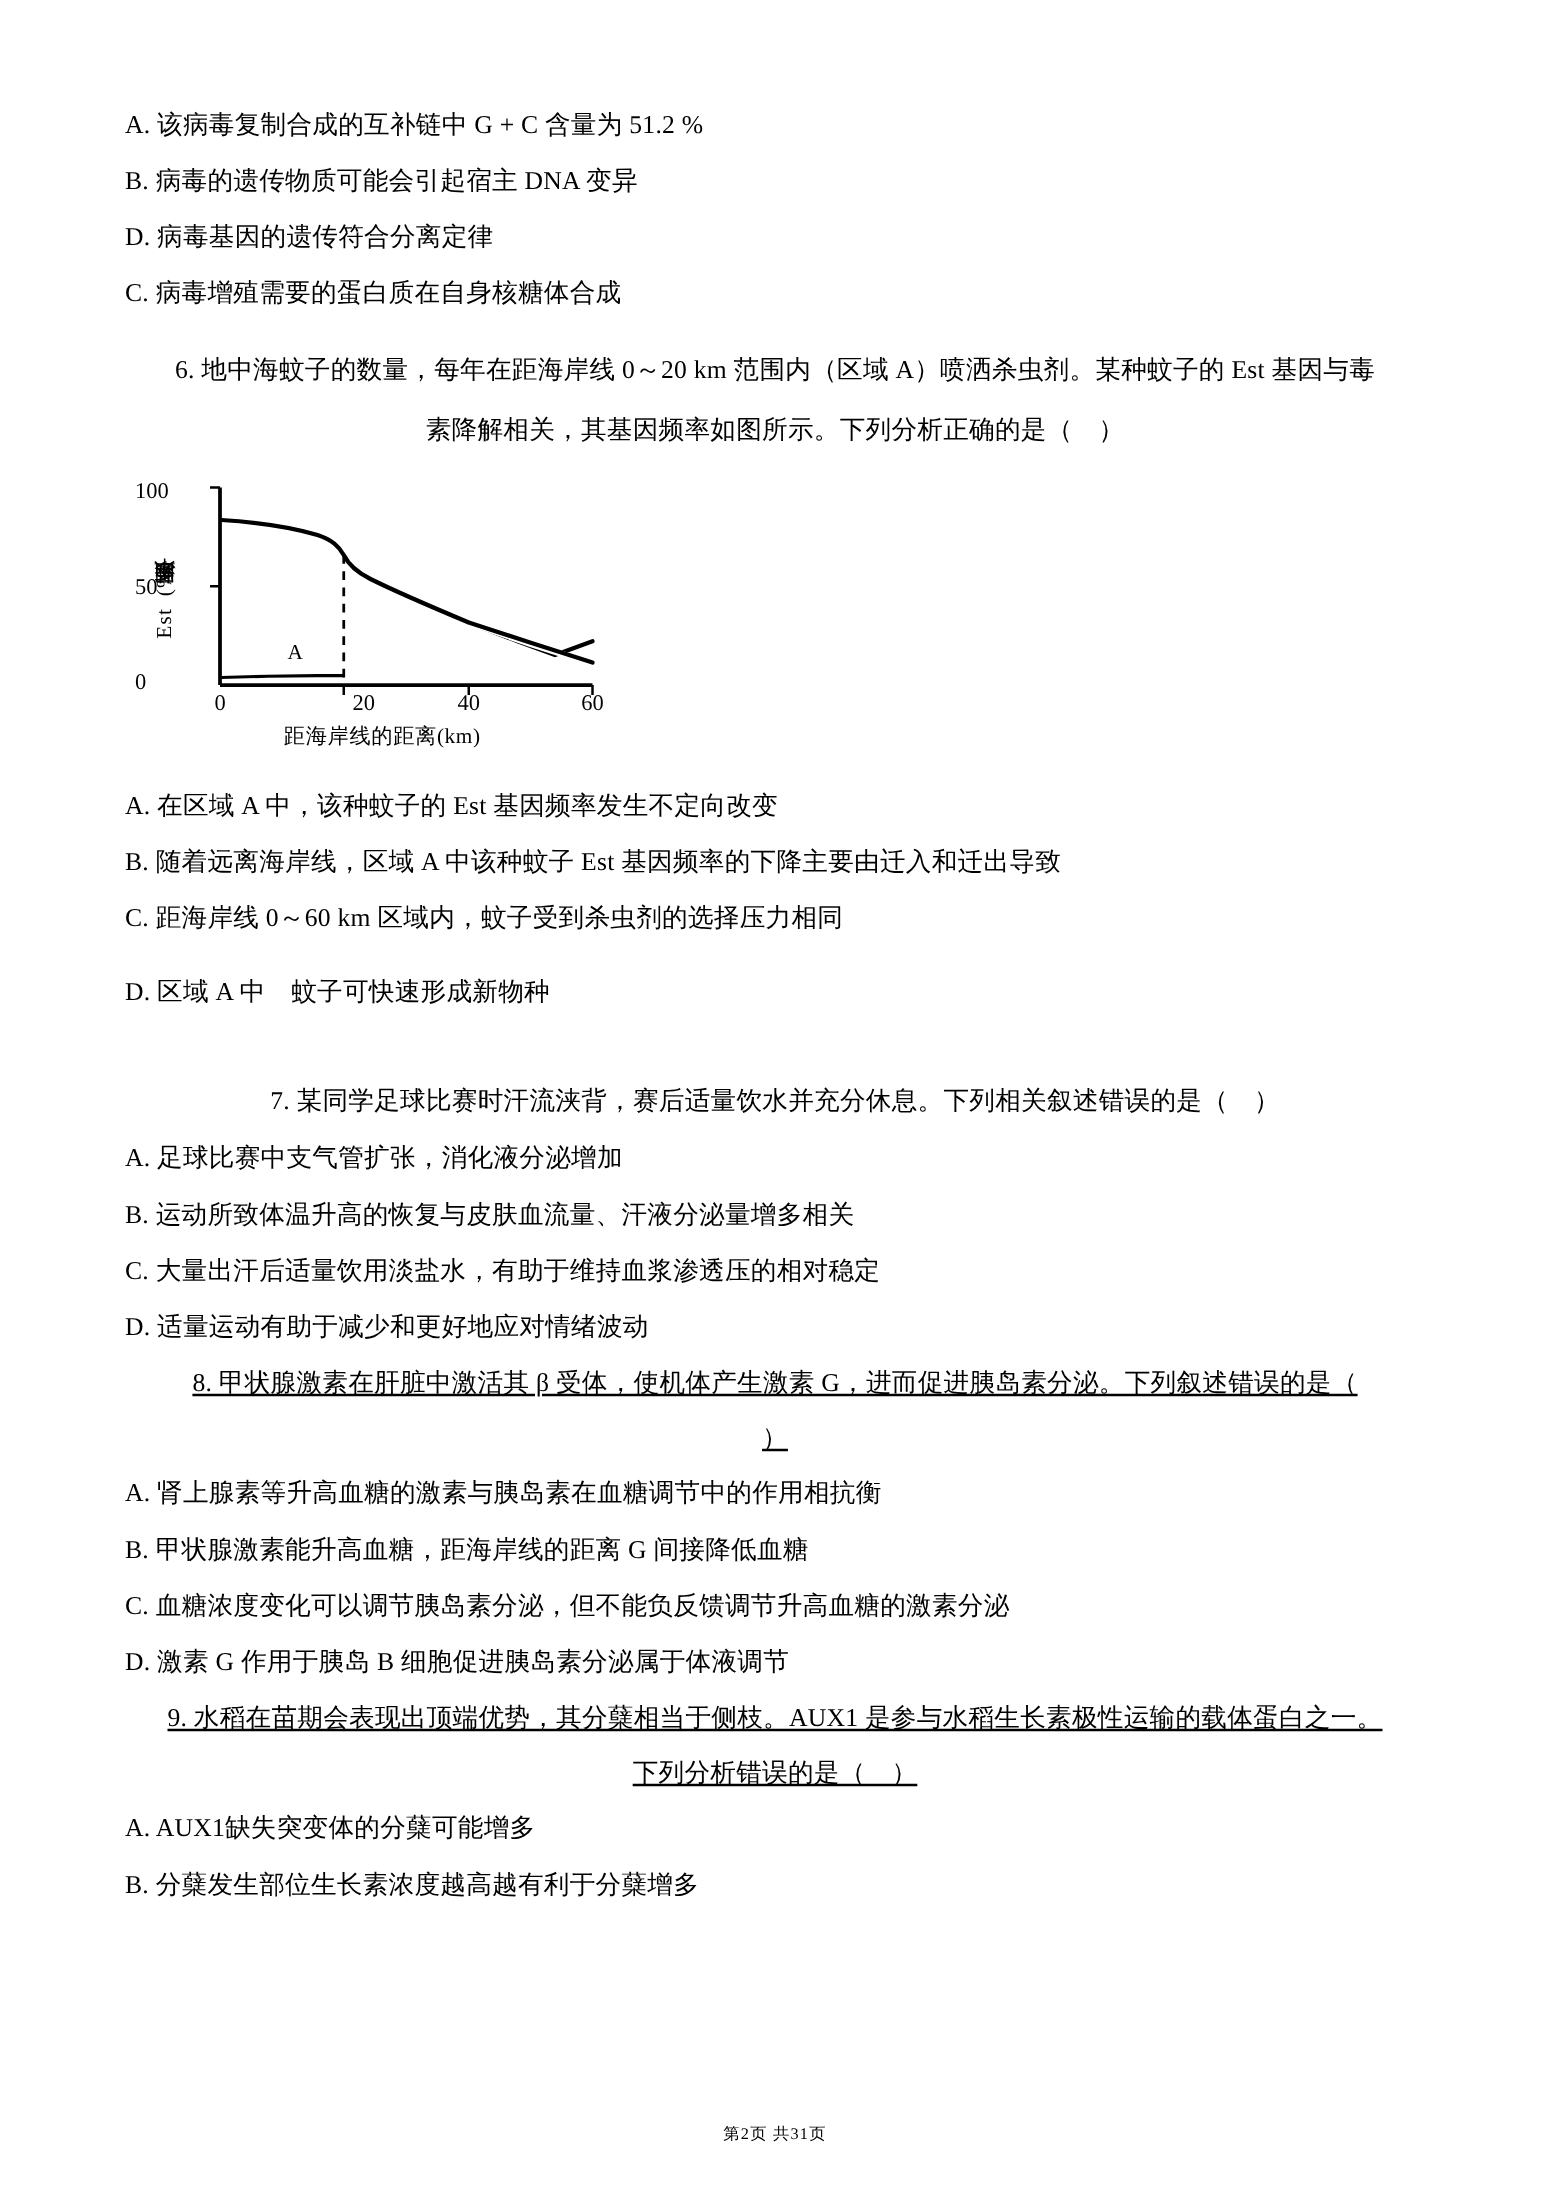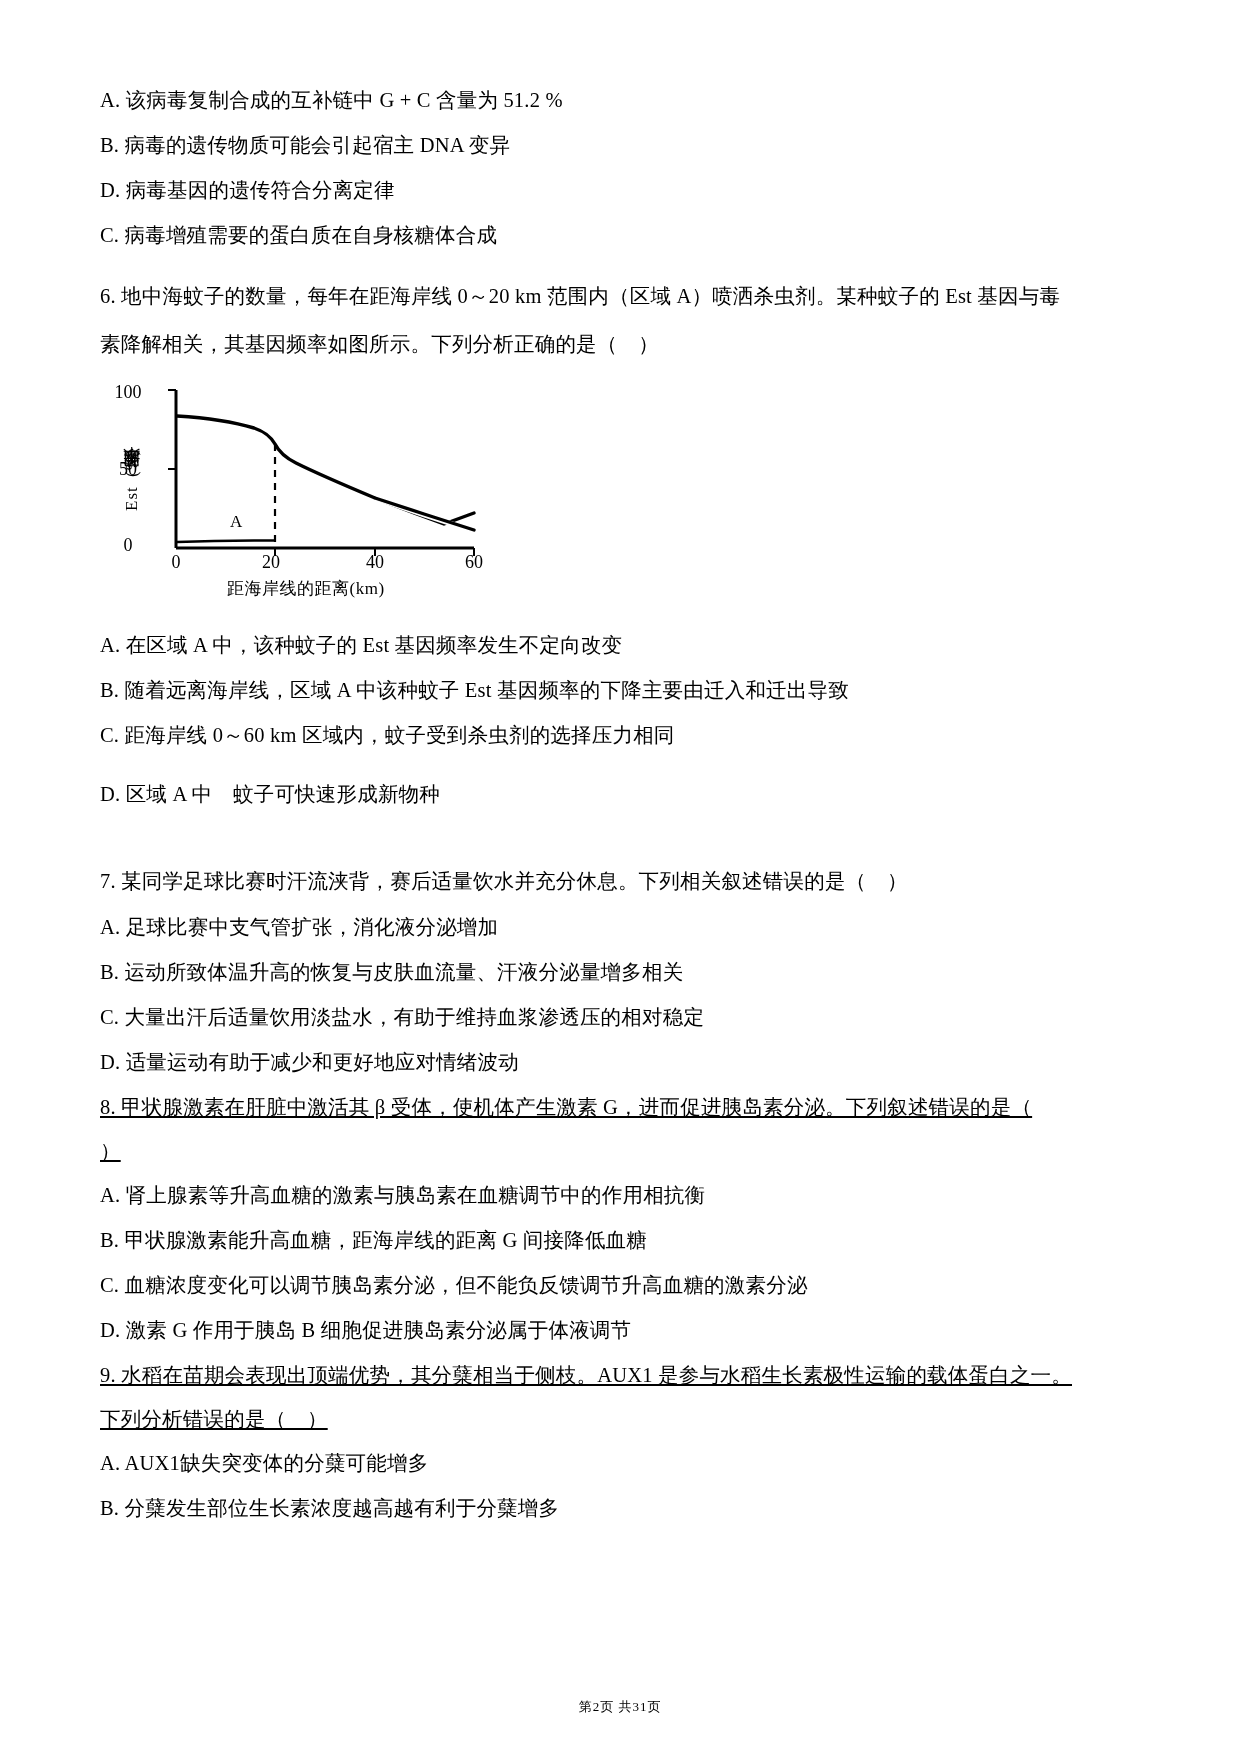--- a/index.html
+++ b/index.html
@@ -34,20 +34,21 @@
     margin: 0 0 0 0;
     padding: 0;
     height: 45px;
     display: flex;
     align-items: center;
   }
   .qline {
     height: 48px;
     display: flex;
     align-items: center;
+    justify-content: center;
   }
   .qline.tight { height: 44px; text-decoration: underline; }
   .gap-sm { height: 14px; }
   .gap-md { height: 26px; }
   .gap-lg { height: 40px; }
 
   
   .figure {
     position: relative;
     width: 420px;
@@ -65,21 +66,21 @@
     font-family: "Liberation Serif", serif;
     letter-spacing: 1px;
     writing-mode: vertical-rl;
     transform: rotate(180deg);
     text-align: center;
     white-space: nowrap;
   }
   .ytick {
     position: absolute;
     font-size: 18px;
-    text-align: center;
+    text-align: left;
     width: 40px;
   }
   .xtick {
     position: absolute;
     font-size: 18px;
     text-align: center;
     width: 40px;
   }
   .xaxis-title {
     position: absolute;
@@ -165,21 +166,21 @@
                C 200 90, 230 103, 261 116
                L 300 131
                L 330 142
                L 360 131" fill="none" stroke="#000" stroke-width="3.4" stroke-linecap="round"></path>
 
       <path d="M 261 116 L 310 133 L 360 149" fill="none" stroke="#fff" stroke-width="5"></path>
       <path d="M 261 116 L 310 132 L 360 148" fill="none" stroke="#000" stroke-width="3.4" stroke-linecap="round"></path>
     </svg>
 
     <div class="xtick" style="left:42px; top:170px;">0</div>
-    <div class="xtick" style="left:137px; top:170px;">20</div>
+    <div class="xtick" style="left:157px; top:170px;">20</div>
     <div class="xtick" style="left:241px; top:170px;">40</div>
     <div class="xtick" style="left:340px; top:170px;">60</div>
 
     <div class="xaxis-title" style="left:113px; top:195px;">距海岸线的距离(km)</div>
   </div>
 
   <div class="gap-md"></div>
 
   <div class="opt">
     <span class="ptext">A. 在区域 A 中，该种蚊子的 Est 基因频率发生不定向改变</span>

